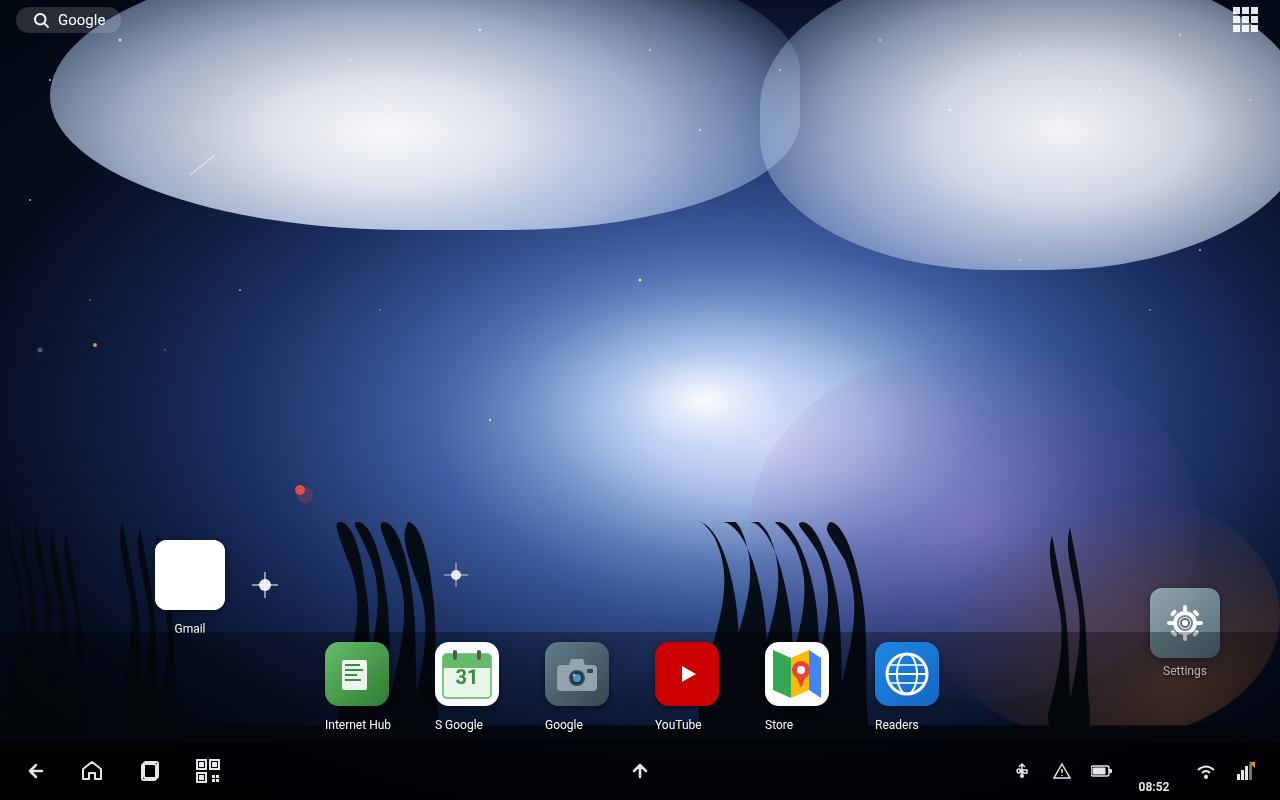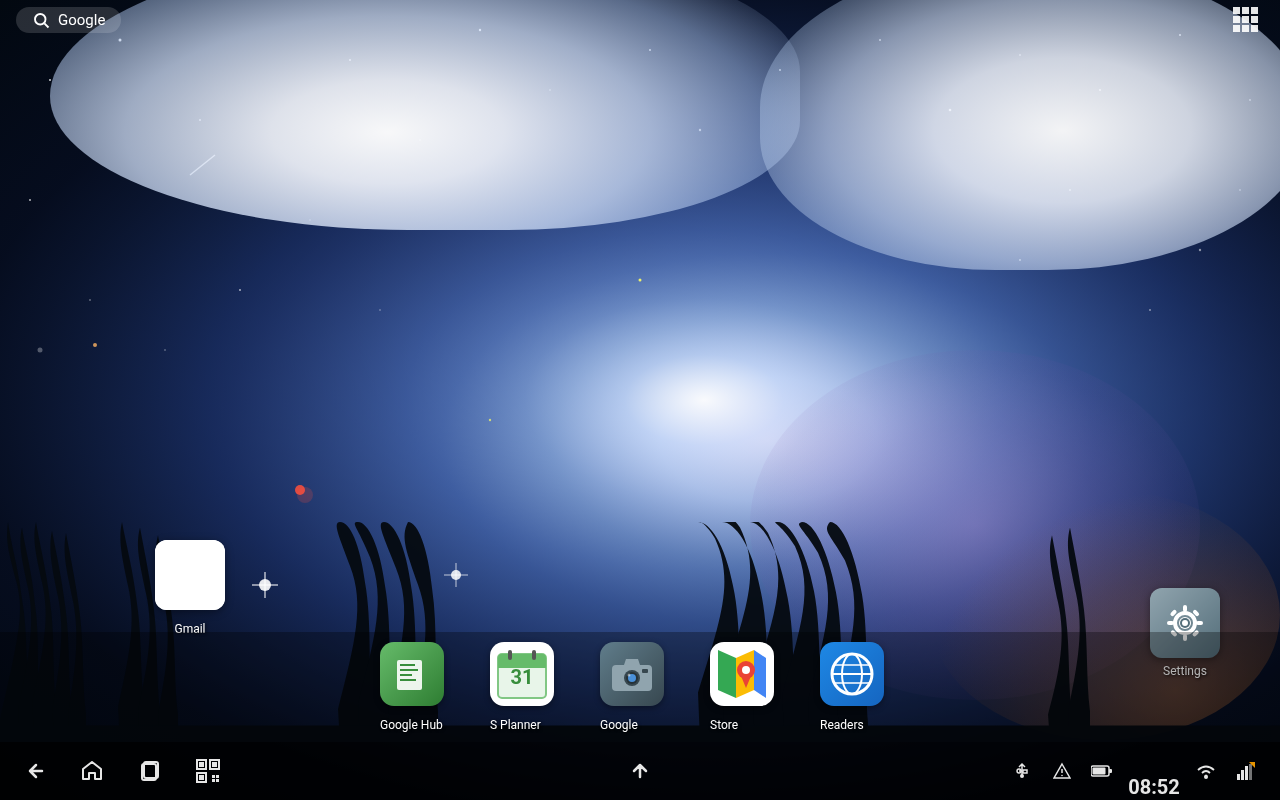--- a/index.html
+++ b/index.html
@@ -179,21 +179,21 @@
       flex-direction: column;
       align-items: center;
       gap: 6px;
       cursor: pointer;
       z-index: 80;
       margin-top: 48px;
     }
 
     .status-time {
       color: white;
-      font-size: 20px;
+      font-size: 12px;
       font-weight: bold;
       margin-top: 32px;
     }
 
     
     svg.grass-svg {
       position: absolute;
       bottom: 0;
       left: 0;
       width: 100%;
@@ -360,52 +360,61 @@
     <div class="app-icon">
       <div class="app-icon-img" style="background:linear-gradient(135deg,#66bb6a,#2e7d32);box-shadow:0 2px 6px rgba(0,0,0,0.4);">
         <svg width="40" height="40" viewBox="0 0 40 40">
           <rect x="5" y="6" width="25" height="30" rx="2" fill="white" opacity="0.9"></rect>
           <rect x="8" y="10" width="15" height="2" fill="#388e3c"></rect>
           <rect x="8" y="15" width="18" height="2" fill="#388e3c"></rect>
           <rect x="8" y="20" width="12" height="2" fill="#388e3c"></rect>
           <rect x="8" y="25" width="16" height="2" fill="#388e3c"></rect>
         </svg>
       </div>
-      <span class="app-label">Google Hub</span>
+      <span class="app-label">Internet Hub</span>
     </div>
 
     <div class="app-icon">
       <div class="app-icon-img" style="background:white;box-shadow:0 2px 6px rgba(0,0,0,0.4);">
         <svg width="56" height="56" viewBox="0 0 56 56">
           <rect x="4" y="8" width="48" height="44" rx="4" fill="#e8f5e9" stroke="#81c784" stroke-width="2"></rect>
           <rect x="4" y="8" width="48" height="14" rx="4" fill="#66bb6a"></rect>
           <rect x="4" y="16" width="48" height="6" fill="#66bb6a"></rect>
           <text x="28" y="38" text-anchor="middle" font-size="20" font-weight="bold" fill="#388e3c">31</text>
           <rect x="14" y="4" width="4" height="10" rx="2" fill="#555"></rect>
           <rect x="38" y="4" width="4" height="10" rx="2" fill="#555"></rect>
         </svg>
       </div>
-      <span class="app-label">S Planner</span>
+      <span class="app-label">S Google</span>
     </div>
 
     <div class="app-icon">
       <div class="app-icon-img" style="background:linear-gradient(135deg,#607d8b,#37474f);box-shadow:0 2px 6px rgba(0,0,0,0.4);">
         <svg width="44" height="38" viewBox="0 0 44 38">
           <rect x="2" y="10" width="40" height="26" rx="4" fill="#90a4ae"></rect>
           <path d="M14 10 L16 4 L28 4 L30 10Z" fill="#90a4ae"></path>
           <circle cx="22" cy="23" r="8" fill="#37474f"></circle>
           <circle cx="22" cy="23" r="6" fill="#263238"></circle>
           <circle cx="22" cy="23" r="4" fill="#4a90d9"></circle>
           <circle cx="19" cy="20" r="1.5" fill="white" opacity="0.5"></circle>
           <rect x="32" y="14" width="6" height="4" rx="1" fill="#37474f"></rect>
         </svg>
       </div>
       <span class="app-label">Google</span>
     </div>
 
+    <div class="app-icon">
+      <div class="app-icon-img" style="background:#cc0000;box-shadow:0 2px 6px rgba(0,0,0,0.4);">
+        <svg width="50" height="36" viewBox="0 0 50 36">
+          <rect x="0" y="0" width="50" height="36" rx="6" fill="#cc0000"></rect>
+          <polygon points="20,10 20,26 34,18" fill="white"></polygon>
+        </svg>
+      </div>
+      <span class="app-label">YouTube</span>
+    </div>
 
     <div class="app-icon">
       <div class="app-icon-img" style="background:white;box-shadow:0 2px 6px rgba(0,0,0,0.4);">
         <svg width="52" height="52" viewBox="0 0 52 52">
           <rect width="52" height="52" rx="10" fill="white"></rect>
 
           <polygon points="2,2 20,10 20,50 2,42" fill="#34a853"></polygon>
           <polygon points="20,10 38,2 38,42 20,50" fill="#fbbc04"></polygon>
           <polygon points="38,2 50,10 50,50 38,42" fill="#4285f4"></polygon>
 

